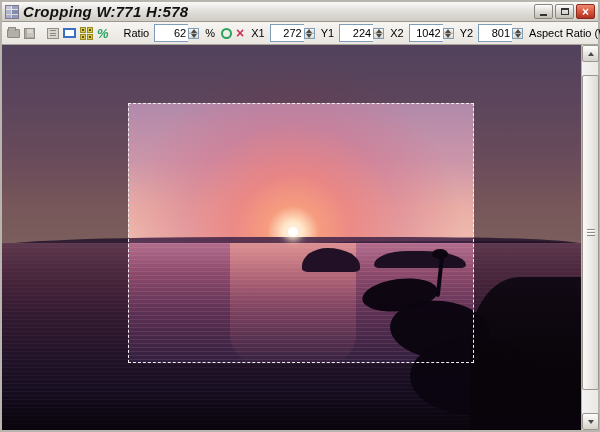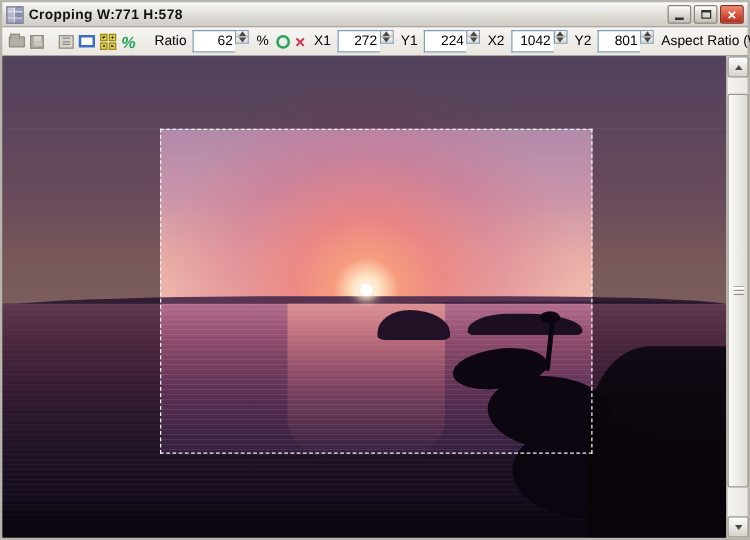--- a/index.html
+++ b/index.html
@@ -23,22 +23,22 @@
   .app-icon{ width:14px; height:14px; margin-right:4px; position:relative;
     background:
       linear-gradient(#c8c6d8 0 0) 0 0/6px 4px no-repeat,
       linear-gradient(#9aa0c0 0 0) 7px 0/6px 4px no-repeat,
       linear-gradient(#b0b4cc 0 0) 0 5px/6px 4px no-repeat,
       linear-gradient(#848cb0 0 0) 7px 5px/6px 4px no-repeat,
       linear-gradient(#a8accC 0 0) 0 10px/6px 4px no-repeat,
       linear-gradient(#9098b8 0 0) 7px 10px/6px 4px no-repeat;
     outline:1px solid #7d7a8e; outline-offset:-1px;
   }
-  .title{ font-size:11px; font-weight:bold; color:#111; letter-spacing:.3px; flex:1;
-          white-space:nowrap; overflow:hidden; }
+  .title{ font-size:15px; font-weight:bold; color:#111; letter-spacing:.3px; flex:1;
+          white-space:nowrap; overflow:hidden;font-style:italic; }
   .win-btns{ display:flex; gap:2px; }
   .wbtn{
     width:19px; height:15px; border:1px solid #8a867e; border-radius:2px;
     background:linear-gradient(#fdfdfc,#d8d5cf 60%,#c2bfb8);
     display:flex; align-items:center; justify-content:center;
     font-size:10px; line-height:1; color:#222; cursor:default; position:relative;
   }
   .wbtn .min-glyph{ width:7px; height:2px; background:#333; margin-top:7px; }
   .wbtn .max-glyph{ width:8px; height:7px; border:1px solid #333; border-top:2px solid #333; }
   .wbtn.close{
@@ -73,21 +73,21 @@
   .selrect-icon{ width:13px; height:10px; border:2px solid var(--selection_blue,#3a6fc4); background:#fff; }
   .gridnum-icon{ width:13px; height:13px; display:grid; grid-template-columns:6px 6px; gap:1px; }
   .gridnum-icon i{ width:6px; height:6px; background:var(--tile_yellow,#ddc94e);
     border:1px solid #9a8c20;
     background-image:radial-gradient(circle at 50% 50%, #5a5010 0 1px, transparent 1px); }
   .percent-glyph{ color:var(--confirm_green,#27a35c); font-weight:bold; font-size:13px; font-style:italic; }
   .circle-icon{ width:11px; height:11px; border:2px solid var(--confirm_green,#27a35c); border-radius:50%; }
   .cancel-glyph{ color:var(--cancel_red,#cc3350); font-weight:bold; font-size:14px; }
 
   .tb-label{ margin:0 3px 0 4px; }
-  .spinbox{ display:flex; align-items:flex-start; height:18px; }
+  .spinbox{ display:flex; align-items:center; height:18px; }
   .spinbox input{
     width:34px; height:18px; border:1px solid #7f9db9; border-right:none;
     font:11px "Liberation Sans",sans-serif; text-align:right; padding:0 2px; background:#fff; color:#000;
   }
   .spinbtns{ width:11px; display:flex; flex-direction:column; border:1px solid #7f9db9; background:#efece6; }
   .spinbtns .sb{ flex:1; display:flex; align-items:center; justify-content:center;
     background:linear-gradient(#fbfaf8,#d8d5cf); }
   .spinbtns .sb + .sb{ border-top:1px solid #b5b1aa; }
   .tri-up{ width:0; height:0; border-left:3px solid transparent; border-right:3px solid transparent;
     border-bottom:4px solid #4a4a48; }

